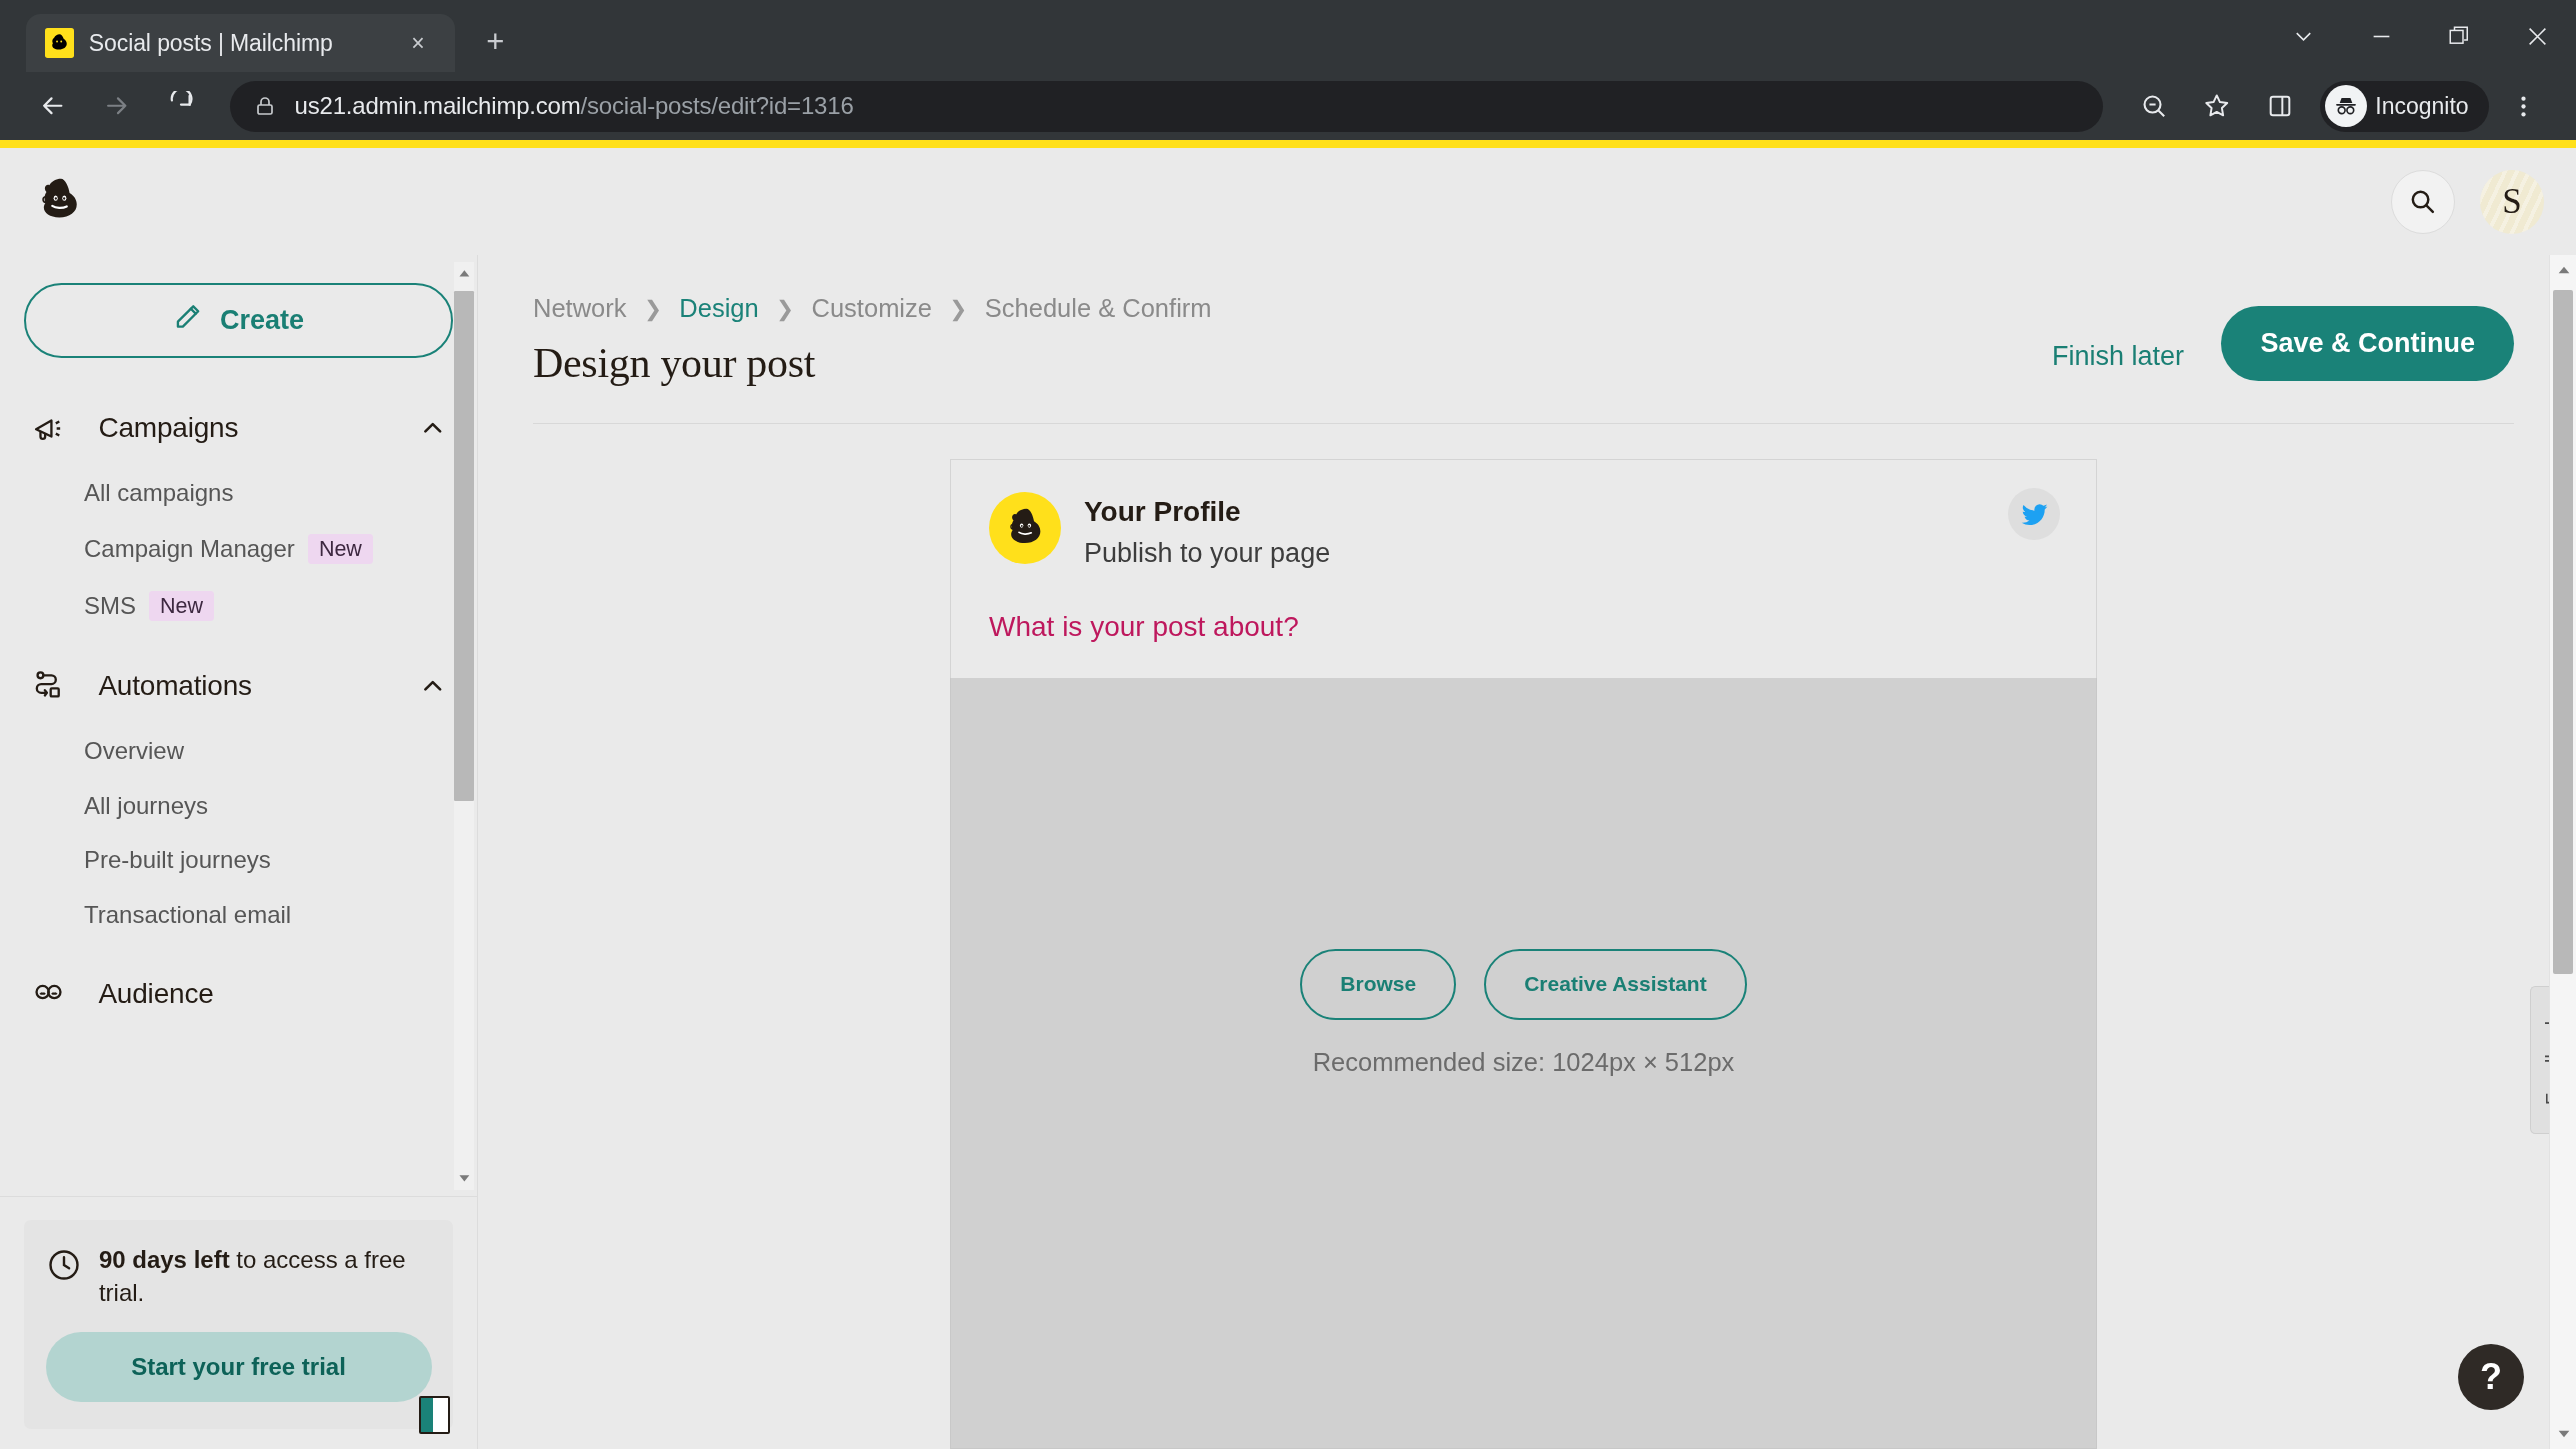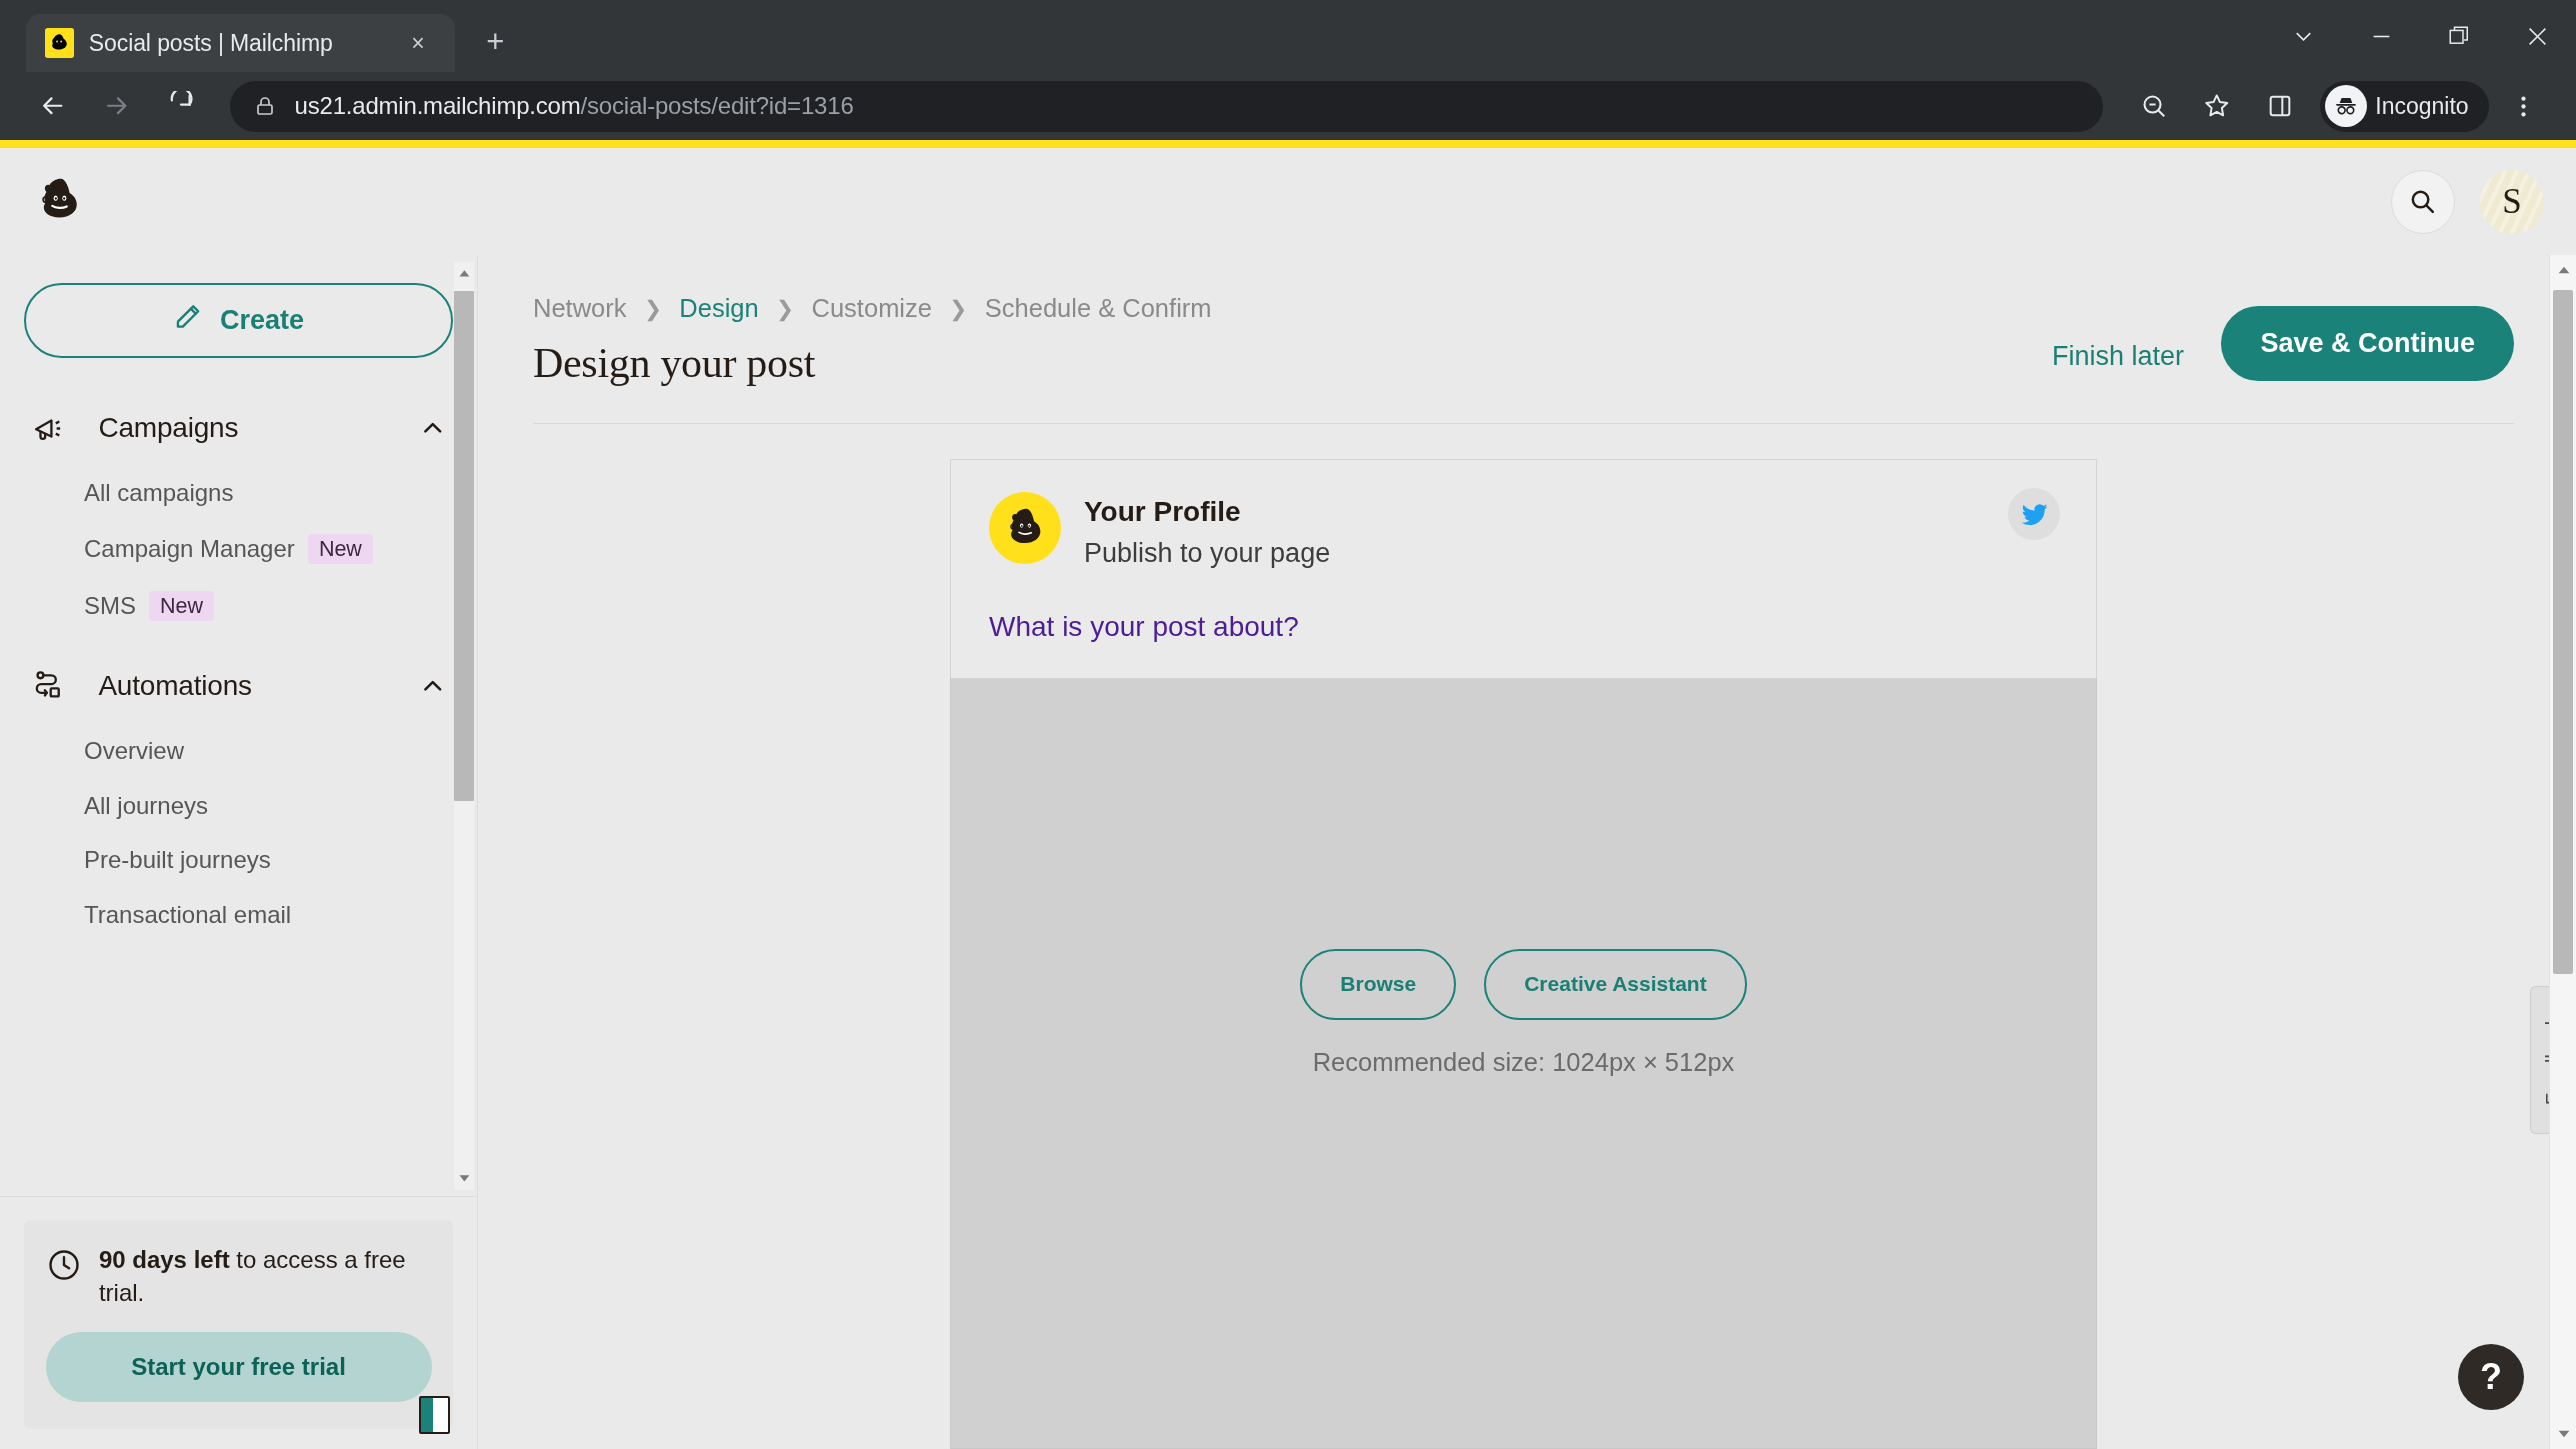--- a/index.html
+++ b/index.html
@@ -191,21 +191,21 @@
     width:72px; height:72px; border-radius:50%; background:#ffe01b;
     display:flex; align-items:center; justify-content:center; flex:0 0 72px;
   }
   .profile-meta { display:flex; flex-direction:column; gap:9.4px; padding-top:4px; }
   .profile-name { font-size:28px; font-weight:bold; color:#241c15; }
   .profile-sub { font-size:27px; color:#3d3d3d; }
   .network-badge {
     position:absolute; right:36px; top:28px; width:52px; height:52px; border-radius:50%;
     background:#dedede; display:flex; align-items:center; justify-content:center;
   }
-  .post-placeholder { font-size:28px; color:#4c1d95; margin-top:42px; }
+  .post-placeholder { font-size:28px; color:#be185d; margin-top:42px; }
   .image-drop {
     background:#d0d0d0; flex:1; min-height:0; position:relative;
     display:flex; flex-direction:column; align-items:center; justify-content:center;
     border:0.7px solid #c8c8c8; border-top:none;
   }
   .drop-inner { position:absolute; top:50%; left:0; right:0; transform:translateY(-114px); text-align:center; }
   .drop-btns { display:flex; gap:28px; justify-content:center; }
   .drop-btn {
     border:2px solid #1a8278; border-radius:38px; height:71px; padding: 0 38px;
     display:flex; align-items:center; color:#1a7f74; font-size:21px; font-weight:bold;
@@ -439,20 +439,30 @@
               <span>All journeys</span>
             </div>
             <div class="nav-sub-item">
               <span>Pre-built journeys</span>
             </div>
             <div class="nav-sub-item">
               <span>Transactional email</span>
             </div>
           </div>
 
+          <div class="nav-group-header" style="margin-top:20px">
+            <span class="nav-group-icon">
+              <svg width="35" height="35" viewBox="0 0 24 24" fill="none" stroke="#241c15" stroke-width="1.6">
+                <circle cx="8" cy="11" r="4.2"></circle>
+                  <circle cx="16" cy="11" r="4.2"></circle>
+                <path d="M6.4 11.6c.6.7 2.6.7 3.2 0M14.4 11.6c.6.7 2.6.7 3.2 0"></path>
+              </svg>
+            </span>
+            <span class="nav-group-label">Audience</span>
+          </div>
 
           <div class="sidebar-vscroll">
             <div class="sb-track"></div>
             <div class="sb-arrow up">
               <svg width="14.8" height="14.8" viewBox="0 0 12 12" fill="#7a7a7a">
                   <path d="M6 3.5L10 8.5H2z"></path>
                 </svg>
             </div>
             <div class="sb-thumb" style="top:29.5px; height:510px;"></div>
             <div class="sb-arrow down">

